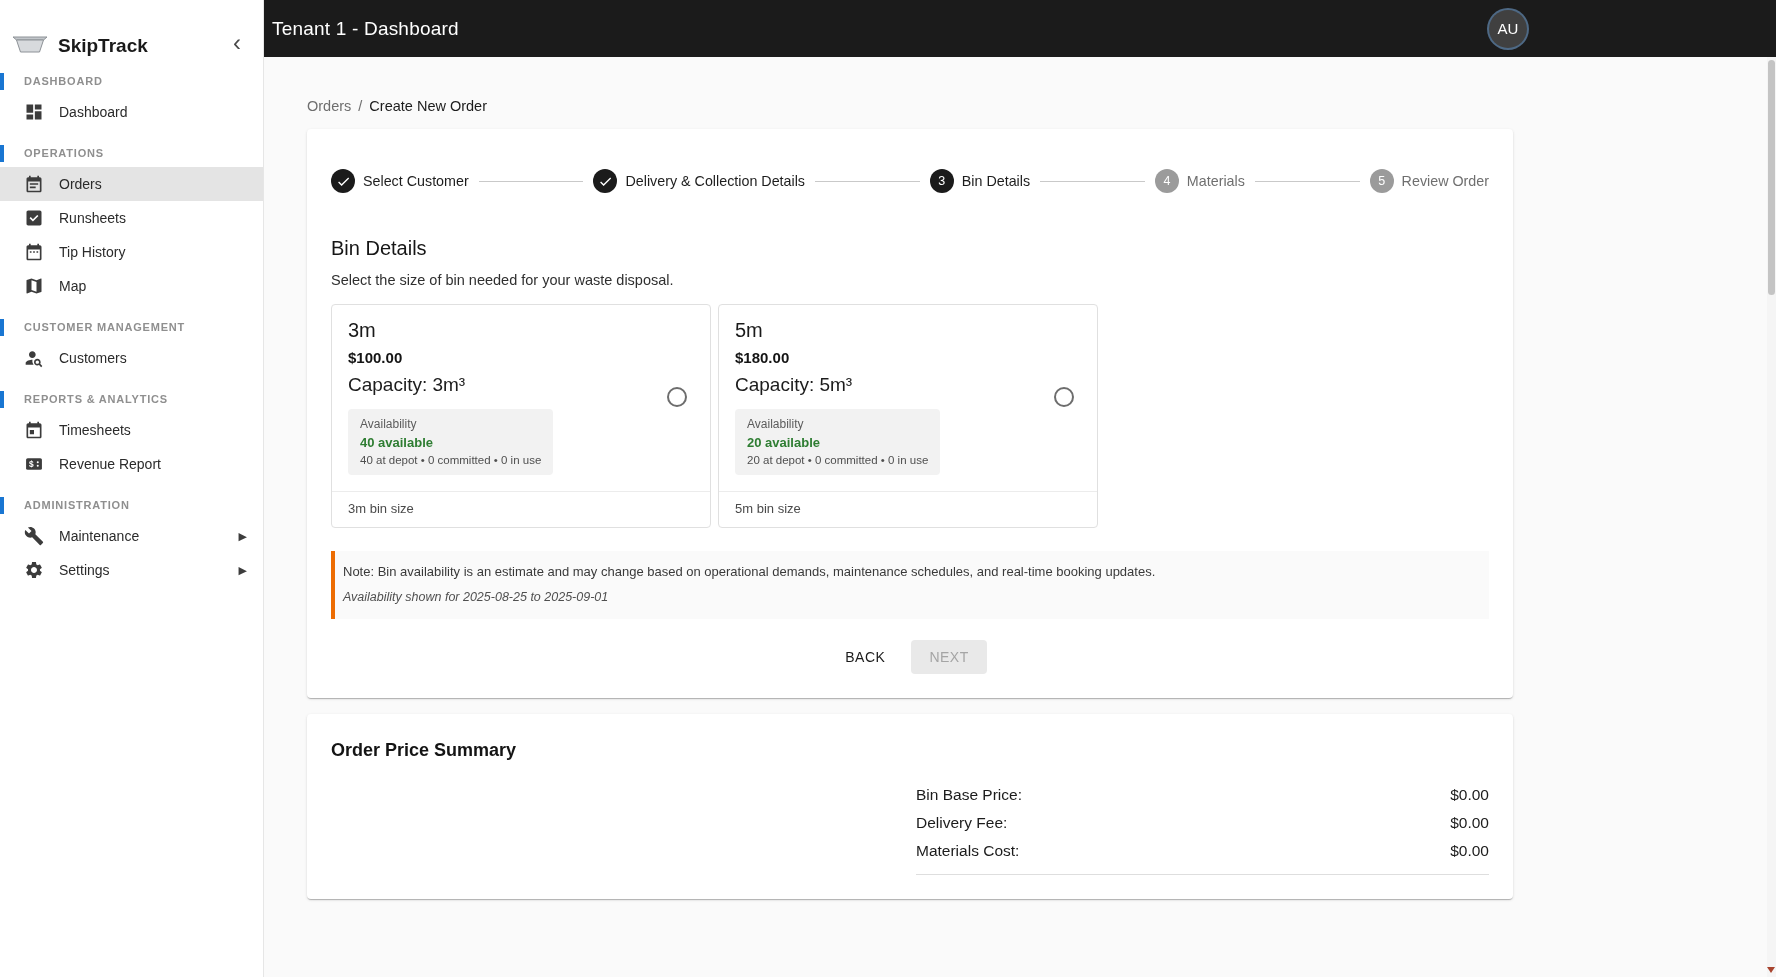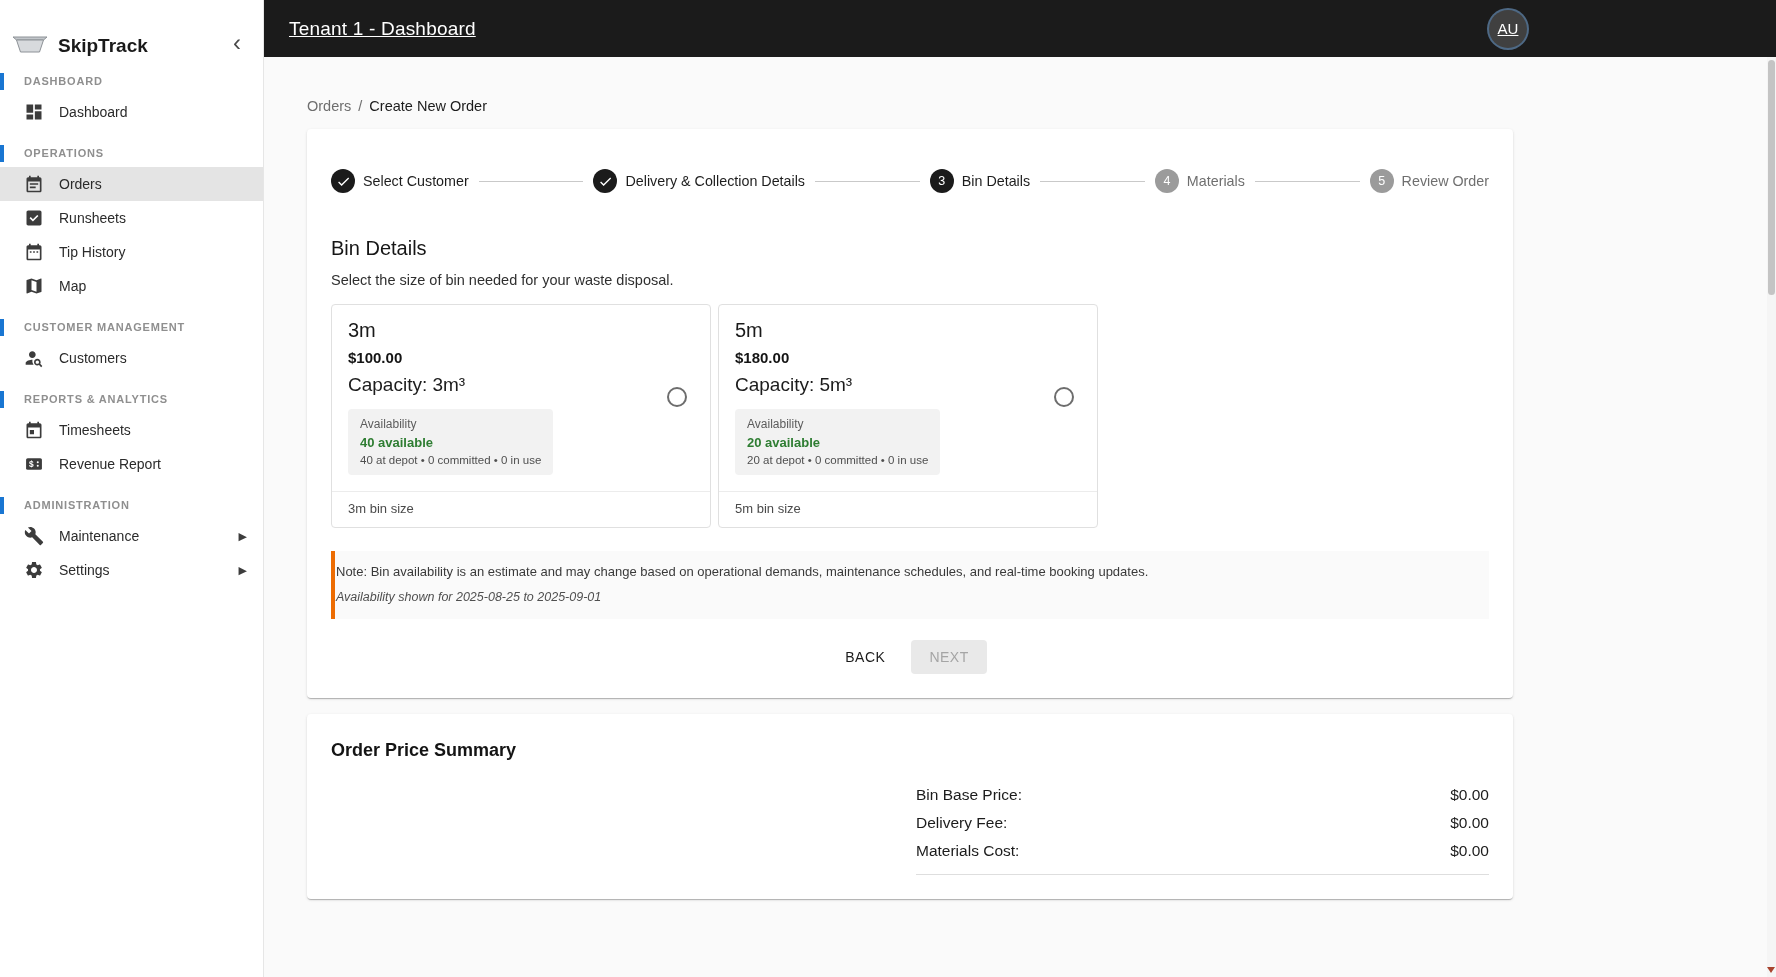--- a/index.html
+++ b/index.html
@@ -20,21 +20,21 @@
   .section-label::before { content:""; position:absolute; left:0; top:10px; width:4px; height:17px; background:#1976d2; }
   .nav-item { display:flex; align-items:center; gap:15px; height:34px; padding:0 16px 0 24px; font-size:14px; color:#2b2b2b; cursor:pointer; }
   .nav-item.active { background:#e4e4e4; }
   .nav-item .icon { width:20px; height:20px; color:#3c3c3c; display:flex; align-items:center; }
   .nav-item .icon svg { width:20px; height:20px; fill:currentColor; }
   .expand-arrow { margin-left:auto; font-size:11px; color:#3c3c3c; }
 
   
   .main { flex:1; display:flex; flex-direction:column; min-width:0; }
   .topbar { height:57px; background:#1b1b1b; color:#fff; box-shadow:0 2px 4px rgba(0,0,0,0.25); }
-  .topbar-inner { height:100%; width:1263px; padding-left:25px; display:flex; align-items:center; justify-content:space-between;text-decoration:underline; }
+  .topbar-inner { height:100%; width:1263px; padding-left:8px; display:flex; align-items:center; justify-content:space-between; }
   .topbar-title { font-size:19px; font-weight:500; letter-spacing:0.2px; }
   .avatar { width:38px; height:38px; border-radius:50%; background:#404040; color:#fff; display:flex; align-items:center; justify-content:center; font-size:15px; font-weight:500; cursor:pointer; box-shadow:0 0 0 2px rgba(120,170,220,0.55); }
 
   .content { flex:1; background:#fafafa; padding:41px 0 0 43px; overflow:hidden; }
 
   .breadcrumb { font-size:14.5px; margin-bottom:15px; display:flex; gap:7px; align-items:center; }
   .breadcrumb .crumb-link { color:#6e6e6e; cursor:pointer; }
   .breadcrumb .crumb-sep { color:#6e6e6e; }
   .breadcrumb .crumb-current { color:#1c1c1c; }
 
@@ -63,21 +63,21 @@
   .bin-size { font-size:20px; color:#1a1a1a; }
   .bin-price { font-size:15px; font-weight:700; margin-top:7px; color:#141414; }
   .bin-capacity { font-size:19px; margin-top:8px; color:#1c1c1c; }
   .availability-box { display:inline-block; background:#f2f2f2; border-radius:4px; padding:8px 12px 9px; margin-top:13px; min-width:193px; }
   .avail-label { font-size:12px; color:#5c5c5c; }
   .avail-count { font-size:13px; font-weight:700; color:#2e7d32; margin-top:4px; }
   .avail-breakdown { font-size:11.5px; color:#4f4f4f; margin-top:4px; }
   .radio { width:20px; height:20px; border:2px solid #6d6d6d; border-radius:50%; align-self:center; margin-right:7px; flex:none; cursor:pointer; }
   .bin-footer { border-top:1px solid #ececec; padding:9px 16px 11px; font-size:13px; color:#4a4a4a; }
 
-  .note-box { margin-top:23px; background:#fafafa; border-left:4px solid #ed6c02; padding:13px 1px 15px; }
+  .note-box { margin-top:23px; background:#fafafa; border-left:4px solid #ed6c02; padding:13px 8px 15px; }
   .note-text { font-size:13px; color:#3a3a3a; }
   .note-period { font-size:12.5px; font-style:italic; color:#4f4f4f; margin-top:11px; }
 
   .actions { display:flex; justify-content:center; align-items:center; gap:14px; margin-top:21px; }
   .btn-back { background:none; border:none; font-family:inherit; font-size:14px; font-weight:500; letter-spacing:0.5px; color:#1b1b1b; padding:8px 12px; cursor:pointer; }
   .btn-next { background:#e9e9e9; border:none; border-radius:4px; font-family:inherit; font-size:14px; font-weight:500; letter-spacing:0.5px; color:#a5a5a5; padding:9px 18px; cursor:default; }
 
   .summary-card { margin-top:16px; padding:26px 24px 24px; }
   .summary-title { font-size:18px; font-weight:700; color:#141414; }
   .summary-rows { width:573px; margin-left:auto; margin-top:20px; }

